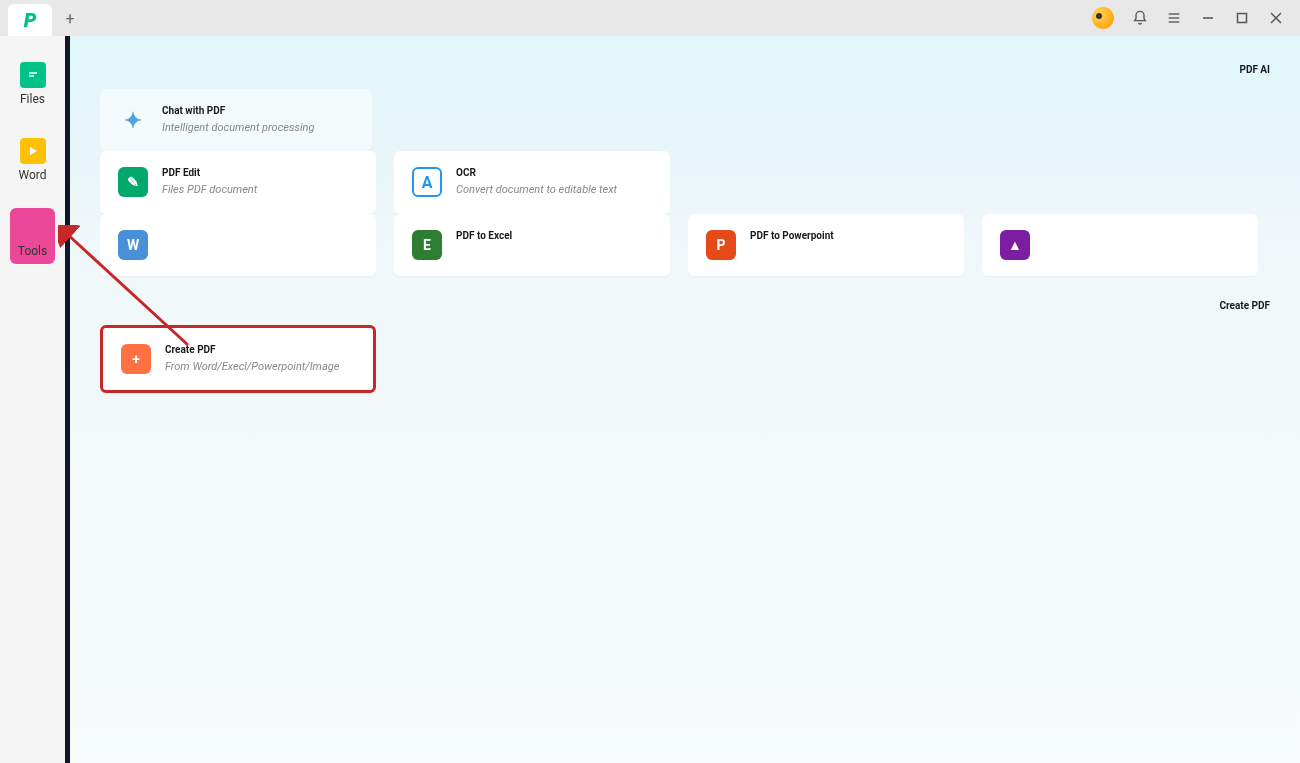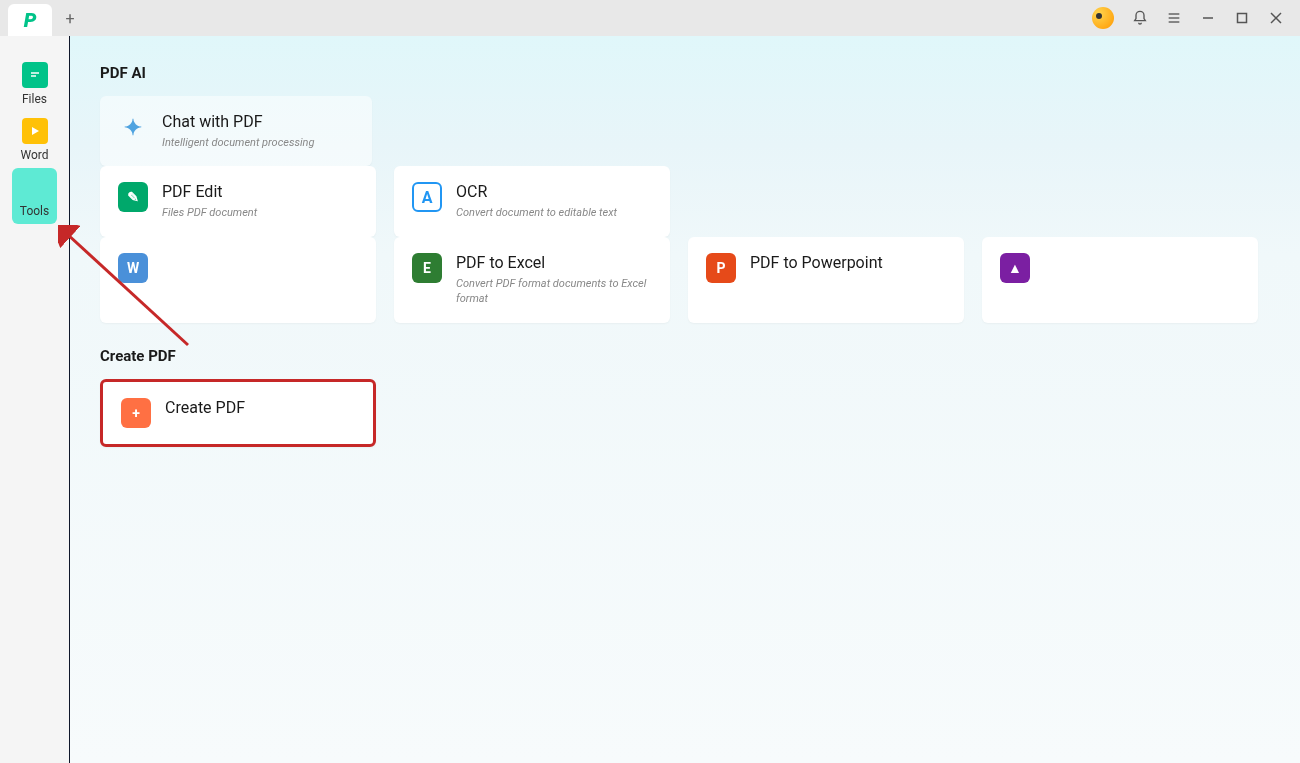--- a/index.html
+++ b/index.html
@@ -53,36 +53,37 @@
   position: relative;
   overflow: hidden;
 }
 .avatar::after { content: ""; position: absolute; left: 4px; top: 6px; width: 6px; height: 6px; background: #333; border-radius: 50%; }
 .win-btn { width: 16px; height: 16px; display: flex; align-items: center; justify-content: center; color: #555; cursor: pointer; }
 
 .app-body { display: flex; height: calc(100% - 36px); }
 .sidebar {
   width: 70px;
   background: #f5f5f5;
-  border-right: 1px solid #0f172a;
+  border-right: 5px solid #0f172a;
   padding-top: 20px;
   display: flex;
   flex-direction: column;
   align-items: center;
+  gap: 20px;
 }
 .side-item {
   display: flex;
   flex-direction: column;
   align-items: center;
   gap: 4px;
   cursor: pointer;
   padding: 6px 8px;
   border-radius: 6px;
 }
-.side-item.active { background: #5eead4; }
+.side-item.active { background: #ec4899; }
 .side-icon {
   width: 26px;
   height: 26px;
   border-radius: 4px;
   display: flex;
   align-items: center;
   justify-content: center;
 }
 .side-icon.files { background: #00c389; }
 .side-icon.open { background: #ffc107; }
@@ -92,21 +93,21 @@
 .side-icon.tools span:nth-child(3){background:#ffb74d;border-radius:2px;}
 .side-icon.tools span:nth-child(4){background:#ef5350;border-radius:2px;}
 .side-label { font-size: 12px; color: #333; }
 
 .main {
   flex: 1;
   background: linear-gradient(180deg, #e0f7fa 0%, #e8f5f9 15%, #f0f8fa 30%, #f7fbfc 100%);
   padding: 28px 30px;
   overflow: auto;
 }
-.section-title { font-size: 15px; font-weight: 700; color: #1a1a1a; margin-bottom: 14px; margin-top: 24px; }
+.section-title { font-size: 10px; font-weight: 700; color: #1a1a1a; margin-bottom: 14px; margin-top: 24px; text-align: right; }
 .section-title:first-child { margin-top: 0; }
 .cards { display: flex; gap: 18px; flex-wrap: wrap; }
 .card {
   background: #fff;
   border-radius: 6px;
   padding: 16px 18px;
   display: flex;
   align-items: flex-start;
   gap: 14px;
   width: 276px;
@@ -118,21 +119,21 @@
 .card-icon { width: 30px; height: 30px; border-radius: 6px; flex-shrink: 0; display:flex; align-items:center; justify-content:center; font-weight:700; color:#fff; font-size:14px; }
 .icon-sparkle { background: none; color:#4fa3e0; font-size:22px; }
 .icon-edit { background: #00a86b; }
 .icon-ocr { color: #2196f3; background:none; border:2px solid #2196f3; font-size:16px; }
 .icon-word { background: #4a90d9; }
 .icon-excel { background: #2e7d32; }
 .icon-ppt { background: #e64a19; }
 .icon-image { background: #7b1fa2; }
 .icon-create { background: #ff7043; }
 .card-text { display: flex; flex-direction: column; gap: 4px; }
-.card-title { font-size: 16px; color: #1a1a1a; font-weight: 400; }
+.card-title { font-size: 10px; color: #1a1a1a; font-weight: 700; }
 .card-desc { font-size: 11px; color: #888; line-height: 1.4; font-style: italic; }
 
 .arrow {
   position: absolute;
   left: 58px;
   top: 225px;
   pointer-events: none;
   z-index: 10;
 }
 </style>
@@ -239,40 +240,40 @@
     </div>
 
     <div class="cards">
       <div class="card">
         <div class="card-icon icon-word">W</div>
       </div>
       <div class="card">
         <div class="card-icon icon-excel">E</div>
         <div class="card-text">
           <div class="card-title">PDF to Excel</div>
-          <div class="card-desc">Convert PDF format documents to Excel format</div>
         </div>
       </div>
       <div class="card">
         <div class="card-icon icon-ppt">P</div>
         <div class="card-text">
           <div class="card-title">PDF to Powerpoint</div>
         </div>
       </div>
       <div class="card">
         <div class="card-icon icon-image">▲</div>
       </div>
     </div>
 
     <div class="section-title">Create PDF</div>
     <div class="cards">
       <div class="card highlight">
         <div class="card-icon icon-create">+</div>
         <div class="card-text">
           <div class="card-title">Create PDF</div>
+          <div class="card-desc">From Word/Execl/Powerpoint/Image</div>
         </div>
       </div>
     </div>
   </div>
 </div>
 
 <svg class="arrow" width="140" height="130" viewBox="0 0 140 130">
   <defs>
       <marker id="ah" markerWidth="10" markerHeight="10" refX="2" refY="5" orient="auto">
         <polygon points="0,0 10,5 0,10" fill="#c62828"></polygon>

